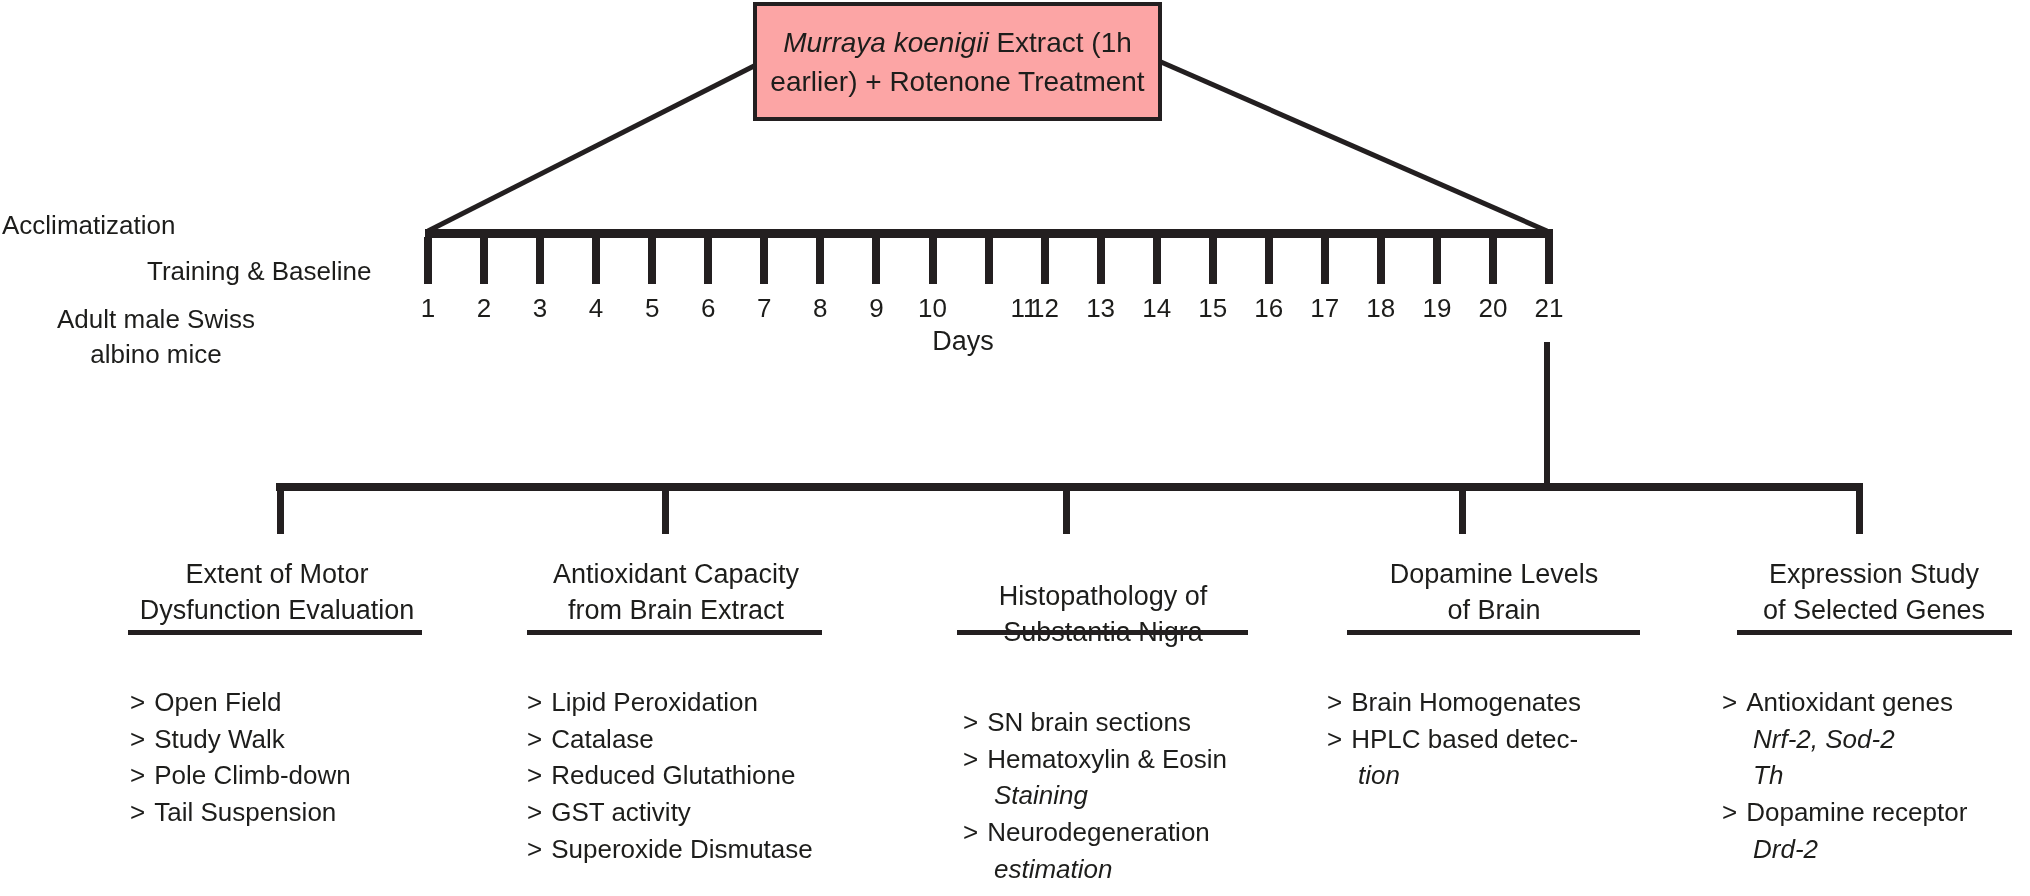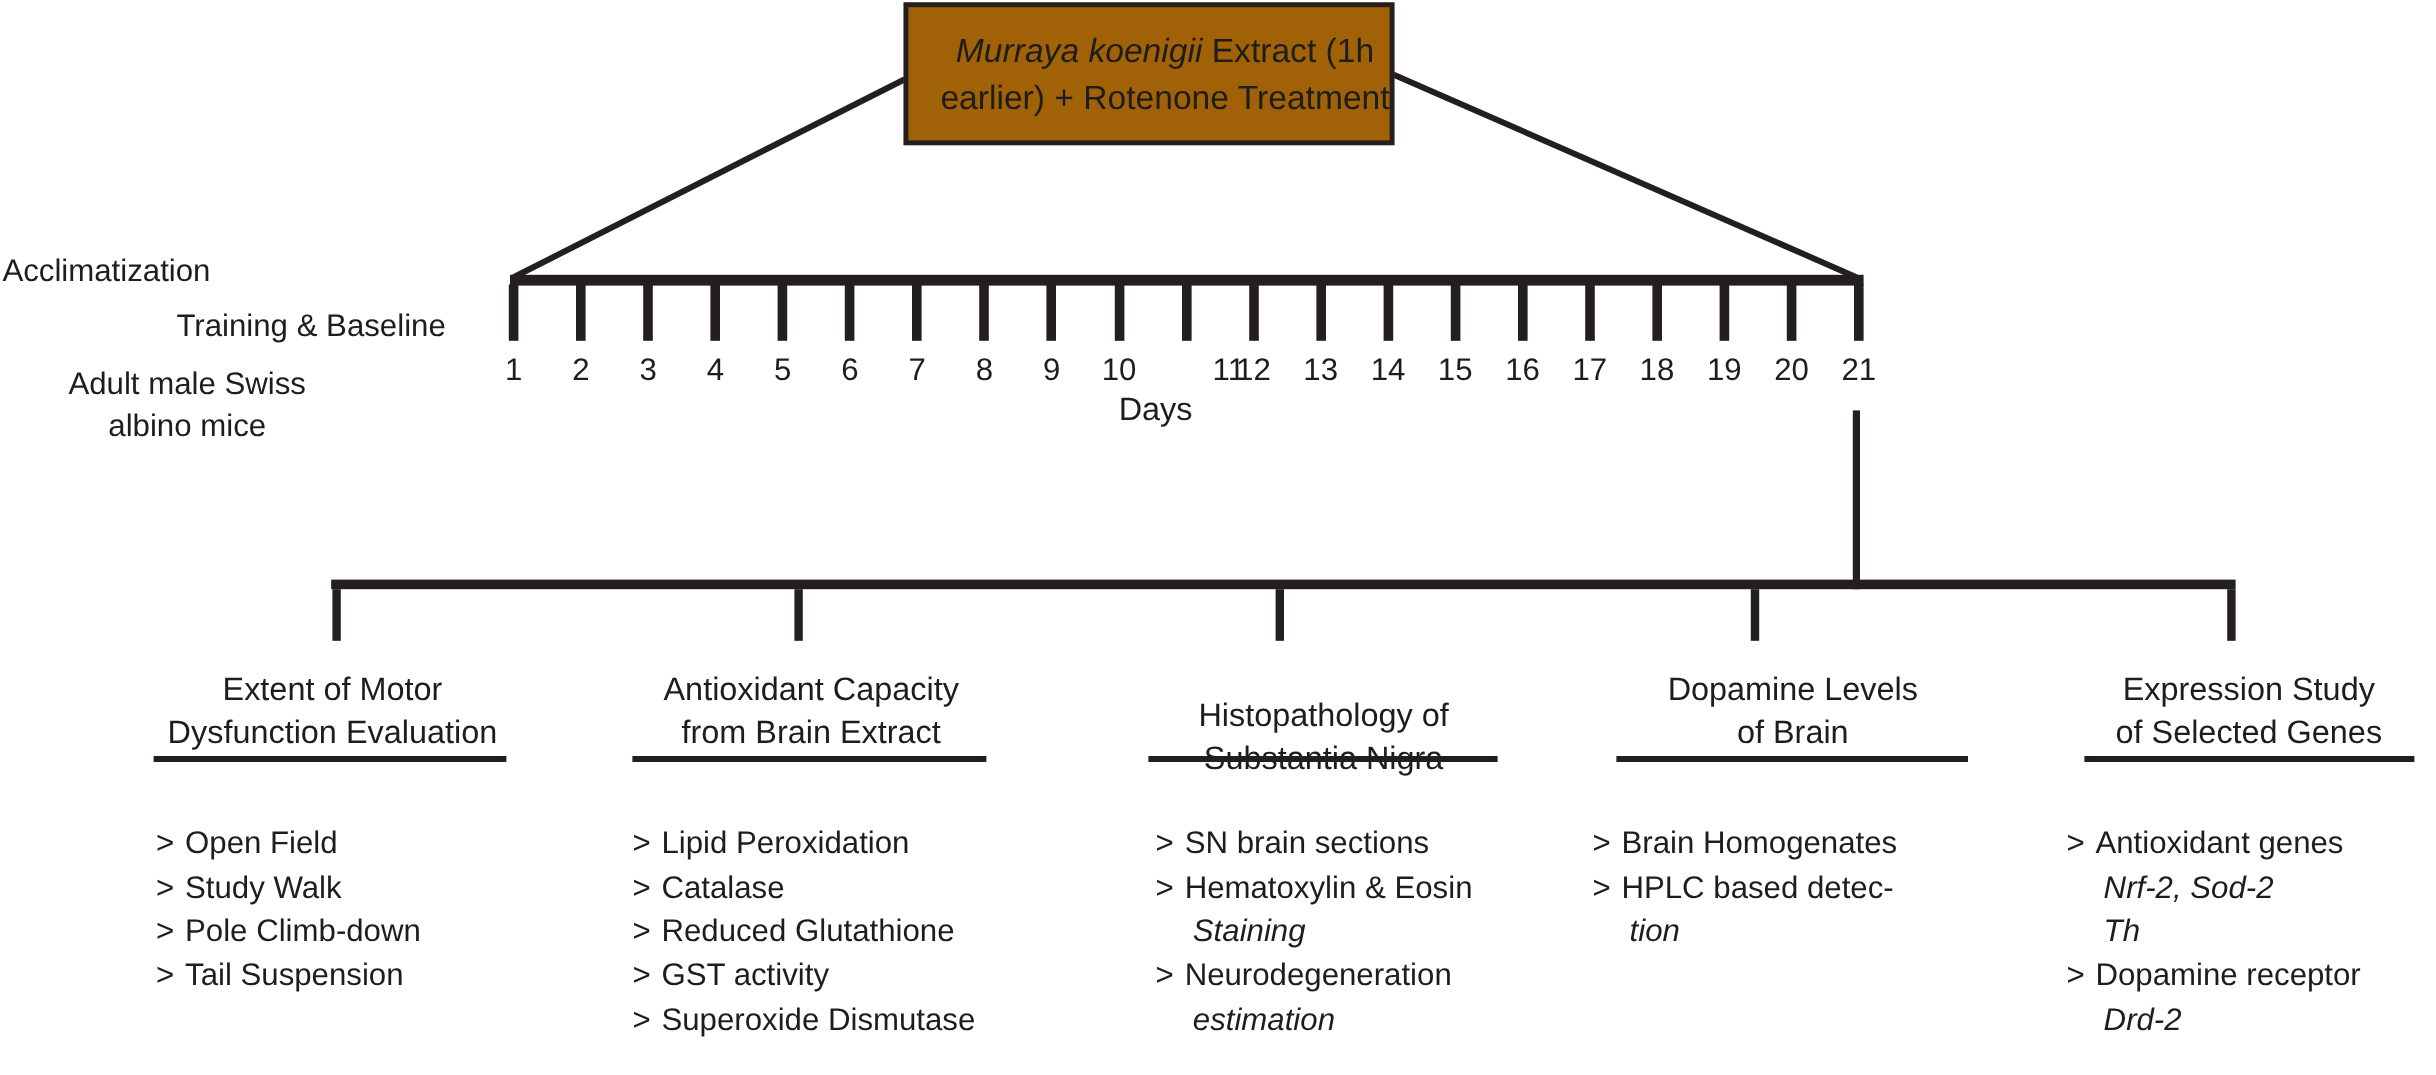--- a/index.html
+++ b/index.html
@@ -9,22 +9,22 @@
     background:#ffffff;
     overflow:hidden;
     font-family:"Liberation Sans", sans-serif;
     color:#1d1d1b;
   }
   .abs{position:absolute;}
   .blk{position:absolute;background:#231f20;}
   
   .top-box{
     position:absolute;left:753px;top:2px;width:401px;height:111px;
-    border:4px solid #231f20;background:#a16207;
-    display:flex;align-items:center;justify-content:flex-end;text-align:center;
+    border:4px solid #231f20;background:#fca5a5;
+    display:flex;align-items:center;justify-content:center;text-align:center;
   }
   .top-box-text{font-size:28px;line-height:39px;}
   
   .side-label{position:absolute;font-size:26px;white-space:nowrap;}
   .mice-label{text-align:center;white-space:normal;width:232px;line-height:35px;}
   
   .day-num{position:absolute;width:56px;text-align:center;font-size:26px;top:293px;}
   .days-label{position:absolute;width:140px;text-align:center;font-size:27px;top:326px;}
   
   .col-header{position:absolute;width:460px;text-align:center;font-size:27px;line-height:36px;top:556px;}
@@ -132,21 +132,21 @@
       <div class="col-underline" style="left: 527px; width: 295px;"></div>
       <div class="col-list" style="left: 527px;">
         <div class="item-line"><span class="pfx">&gt;</span><span>Lipid Peroxidation</span></div>
         <div class="item-line"><span class="pfx">&gt;</span><span>Catalase</span></div>
         <div class="item-line"><span class="pfx">&gt;</span><span>Reduced Glutathione</span></div>
         <div class="item-line"><span class="pfx">&gt;</span><span>GST activity</span></div>
         <div class="item-line"><span class="pfx">&gt;</span><span>Superoxide Dismutase</span></div>
       </div>
       <div class="col-header" style="left: 873px; margin-top: 22px;"><span>Histopathology of</span><br><span>Substantia Nigra</span></div>
       <div class="col-underline" style="left: 957px; width: 291px;"></div>
-      <div class="col-list" style="left: 963px;">
+      <div class="col-list" style="left: 963px; margin-top: 20px;">
         <div class="item-line"><span class="pfx">&gt;</span><span>SN brain sections</span></div>
         <div class="item-line"><span class="pfx">&gt;</span><span>Hematoxylin &amp; Eosin</span></div>
         <div class="item-line cont"><span>Staining</span></div>
         <div class="item-line"><span class="pfx">&gt;</span><span>Neurodegeneration</span></div>
         <div class="item-line cont"><span>estimation</span></div>
       </div>
       <div class="col-header" style="left: 1264px;"><span>Dopamine Levels</span><br><span>of Brain</span></div>
       <div class="col-underline" style="left: 1347px; width: 293px;"></div>
       <div class="col-list" style="left: 1327px;">
         <div class="item-line"><span class="pfx">&gt;</span><span>Brain Homogenates</span></div>

